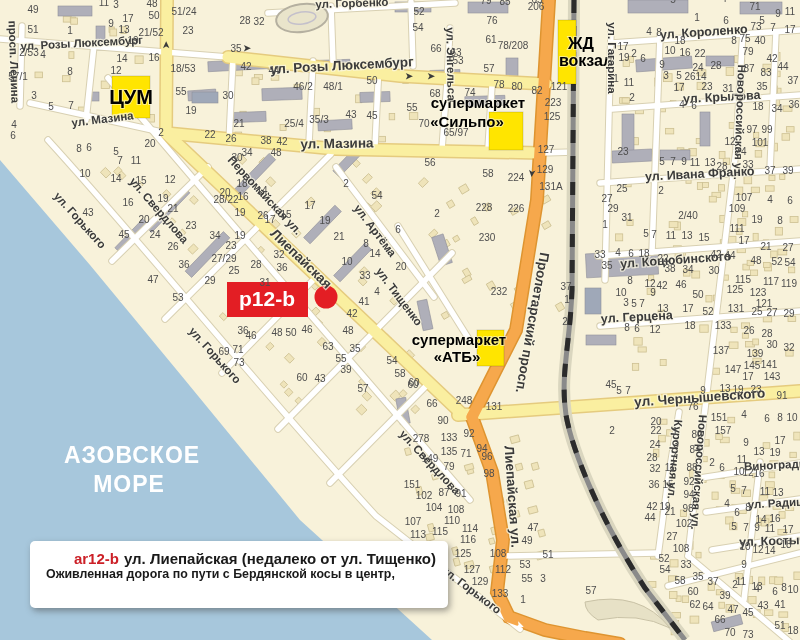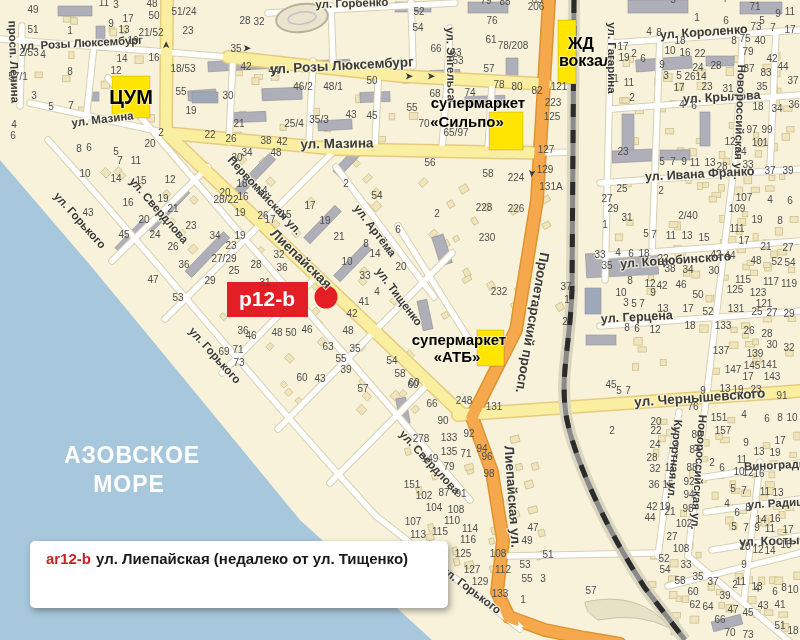--- a/index.html
+++ b/index.html
@@ -14,21 +14,21 @@
   .hnum{font-size:10px;fill:#4e4e4e;text-anchor:middle;}
   .poi-label{font-weight:bold;fill:#000;text-anchor:middle;
              paint-order:stroke;stroke:rgba(250,246,225,.6);stroke-width:2px;}
   .sea-label{font-weight:bold;fill:#ffffff;text-anchor:middle;font-size:23px;letter-spacing:1px;}
   .marker-label{font-weight:bold;fill:#ffffff;text-anchor:middle;font-size:21px;}
   .arrow{font-size:9px;font-weight:bold;text-anchor:middle;}
   .arrow.d{fill:#3a3a3a;} .arrow.w{fill:#ffffff;}
   .caption{position:absolute;left:30px;top:541px;width:418px;height:67px;
            background:#ffffff;border-radius:5px;box-shadow:2px 3px 6px rgba(70,70,70,.5);
            padding:9px 12px 0 16px;box-sizing:border-box;color:#1a1a1a;}
-  .caption .l1{font-size:15px;font-weight:bold;white-space:nowrap;}
+  .caption .l1{font-size:15px;font-weight:bold;white-space:nowrap;text-align:right;}
   .caption .code{color:#cc2027;margin-right:5px;}
   .caption .l2,.caption .l3{font-size:12.4px;font-weight:bold;line-height:15.5px;white-space:nowrap;}
 </style>
 </head>
 <body>
 
 <div class="stage">
   <svg id="map-svg" width="800" height="640" viewBox="0 0 800 640">
 
     <rect x="0" y="0" width="800" height="640" fill="#F8F2DA"></rect>
@@ -995,14 +995,15 @@
         <text x="730" y="636" class="hnum">70</text>
         <text x="748" y="638" class="hnum">73</text>
         <text x="793" y="634" class="hnum">18</text>
       </g>
   </svg>
 
   <div class="caption">
     <div class="l1">
       <span class="code">ar12-b</span><span>ул. Лиепайская (недалеко от ул. Тищенко)</span>
     </div>
+    <div class="l2">Оживленная дорога по пути с Бердянской косы в центр,</div>
   </div>
 </div>
 
 </body></html>

